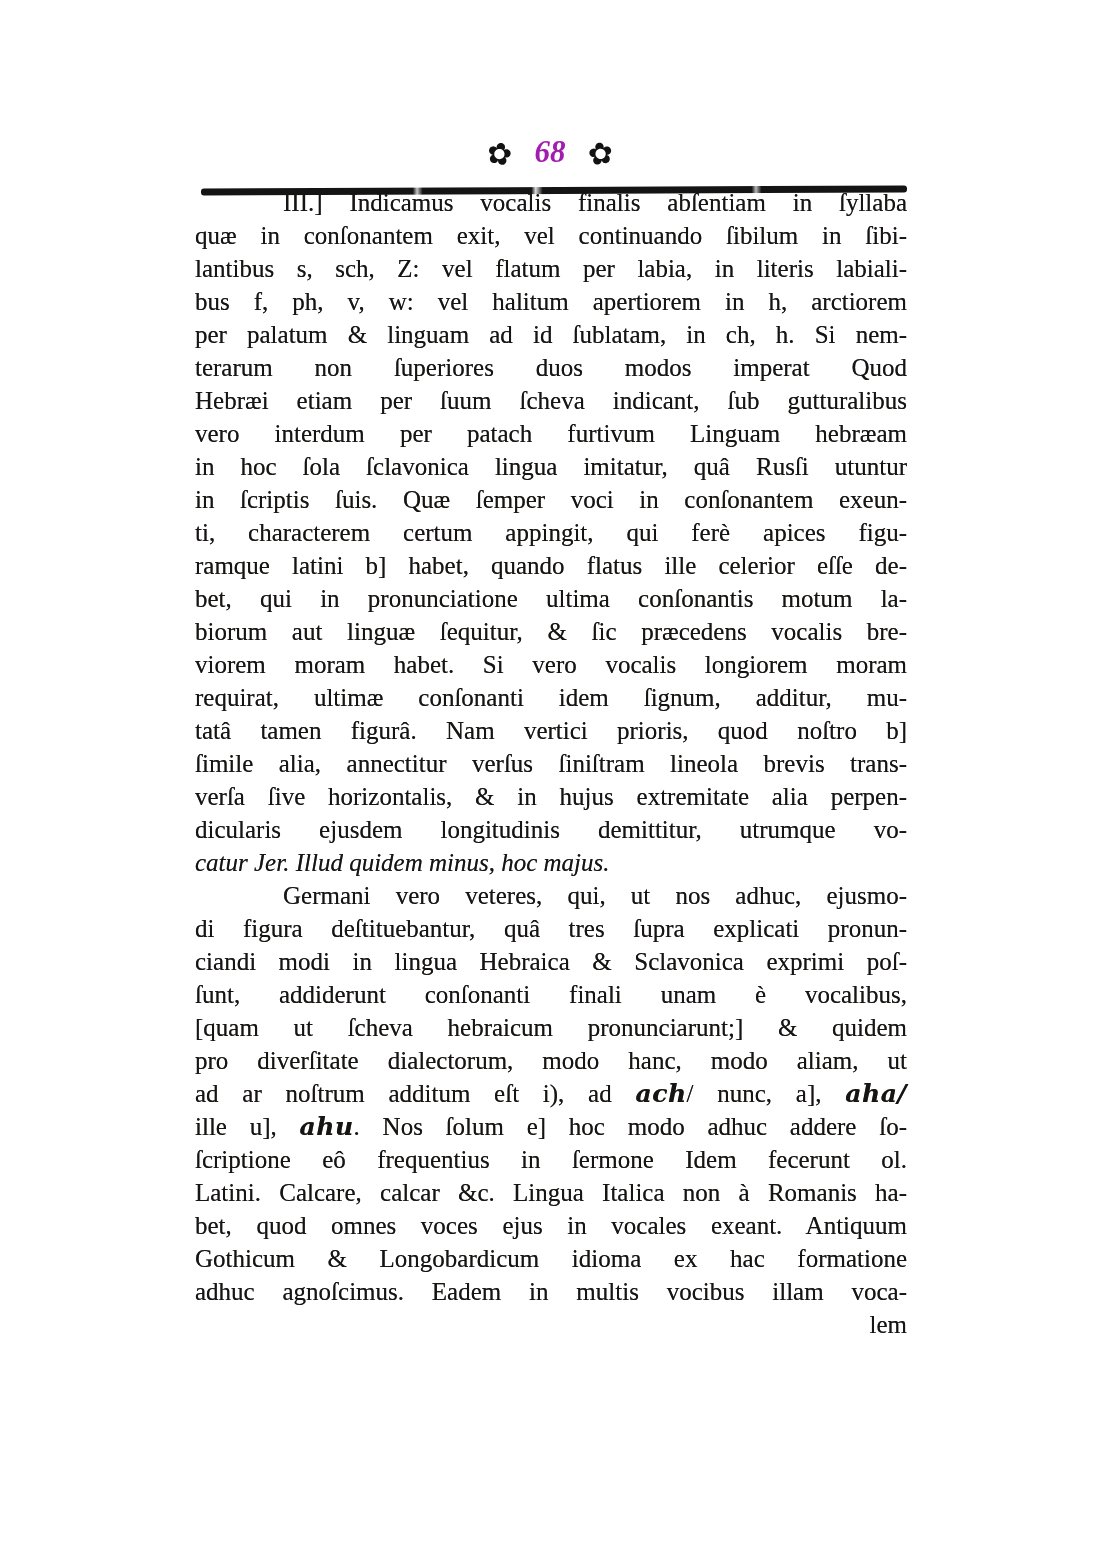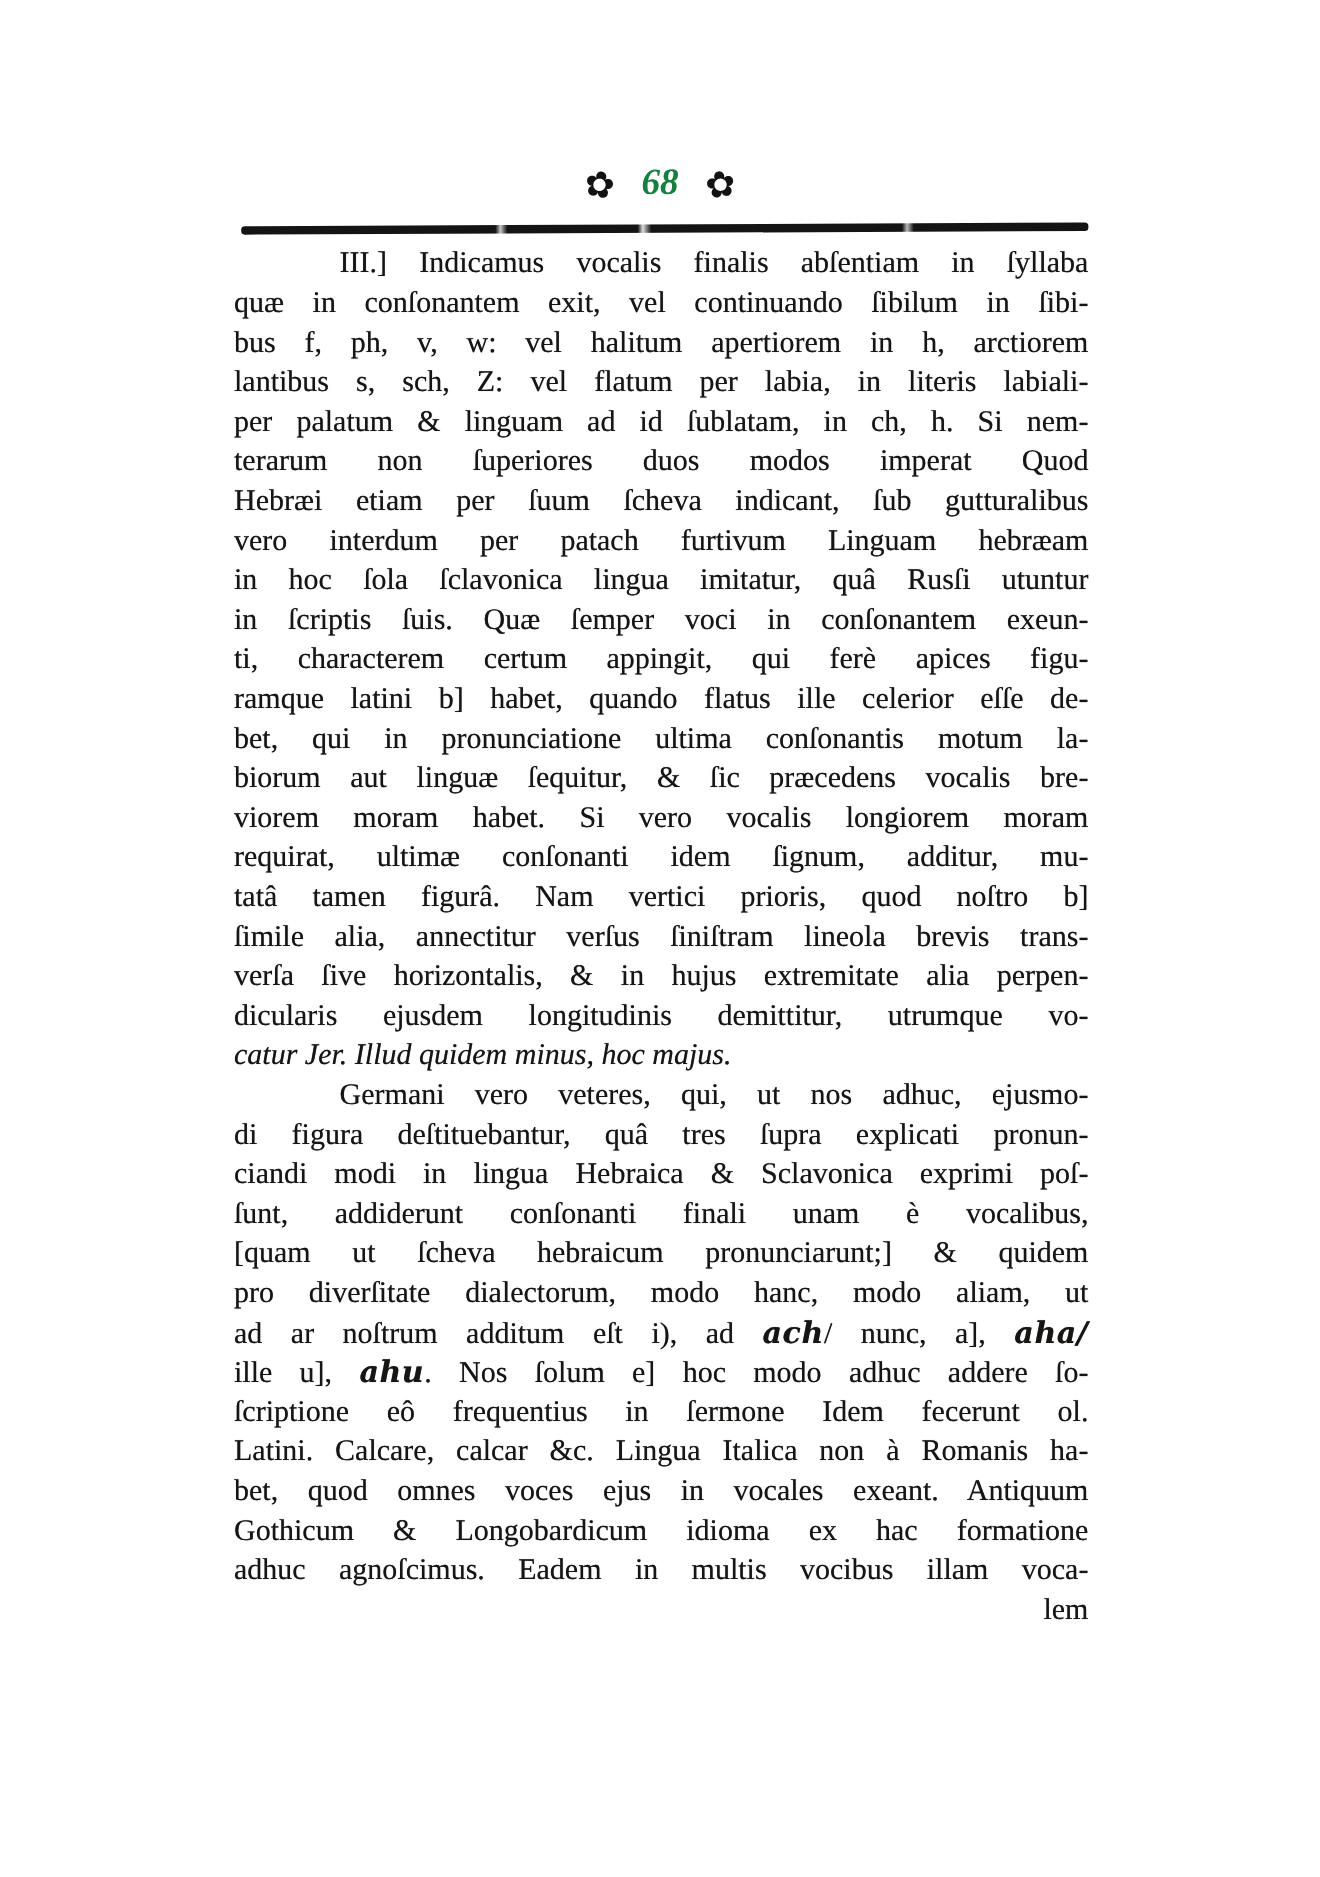--- a/index.html
+++ b/index.html
@@ -29,41 +29,41 @@
     vertical-align: -2px;
     display: inline-block;
     transform: rotate(12deg);
   }
   .orn.orn-right { transform: rotate(-9deg); }
   .pagenum {
     font-size: 31px;
     font-style: italic;
     font-weight: 600;
     margin: 0 18px;
-    color: #15803d;
+    color: #a21caf;
   }
   .rule {
     position: absolute;
     top: 187px;
     left: 201px;
     width: 706px;
     height: 7px;
     border-radius: 3px;
     transform: rotate(-0.25deg);
     background: linear-gradient(90deg,
       #141414 0%, #141414 30%,
       rgba(20,20,20,0.25) 30.6%, #141414 31.4%,
       #141414 46.8%, rgba(20,20,20,0.15) 47.4%,
       #141414 48.4%, #141414 78%,
       rgba(20,20,20,0.3) 78.6%, #141414 79.4%,
       #141414 100%);
   }
   .textblock {
     position: absolute;
-    top: 203px;
+    top: 186px;
     left: 195px;
     width: 712px;
     font-size: 25px;
     line-height: 33px;
     text-shadow: 0 0 0.6px rgba(10,10,10,0.65);
   }
   .line {
     text-align: justify;
     text-align-last: justify;
     height: 33px;
@@ -91,22 +91,22 @@
     <span class="orn">✿</span>
     <span class="pagenum">68</span>
     <span class="orn orn-right">✿</span>
   </div>
 
   <div class="rule"></div>
 
   <div class="textblock">
     <div class="line indent">III.] Indicamus vocalis finalis abſentiam in ſyllaba</div>
     <div class="line">quæ in conſonantem exit, vel continuando ſibilum in ſibi-</div>
+    <div class="line">lantibus s, sch, Z: vel flatum per labia, in literis labiali-</div>
     <div class="line">bus f, ph, v, w: vel halitum apertiorem in h, arctiorem</div>
-    <div class="line">lantibus s, sch, Z: vel flatum per labia, in literis labiali-</div>
     <div class="line">per palatum &amp; linguam ad id ſublatam, in ch, h. Si nem-</div>
     <div class="line">terarum non ſuperiores duos modos imperat Quod</div>
     <div class="line">Hebræi etiam per ſuum ſcheva indicant, ſub gutturalibus</div>
     <div class="line">vero interdum per patach furtivum Linguam hebræam</div>
     <div class="line">in hoc ſola ſclavonica lingua imitatur, quâ Rusſi utuntur</div>
     <div class="line">in ſcriptis ſuis. Quæ ſemper voci in conſonantem exeun-</div>
     <div class="line">ti, characterem certum appingit, qui ferè apices figu-</div>
     <div class="line">ramque latini b] habet, quando flatus ille celerior eſſe de-</div>
     <div class="line">bet, qui in pronunciatione ultima conſonantis motum la-</div>
     <div class="line">biorum aut linguæ ſequitur, &amp; ſic præcedens vocalis bre-</div>

